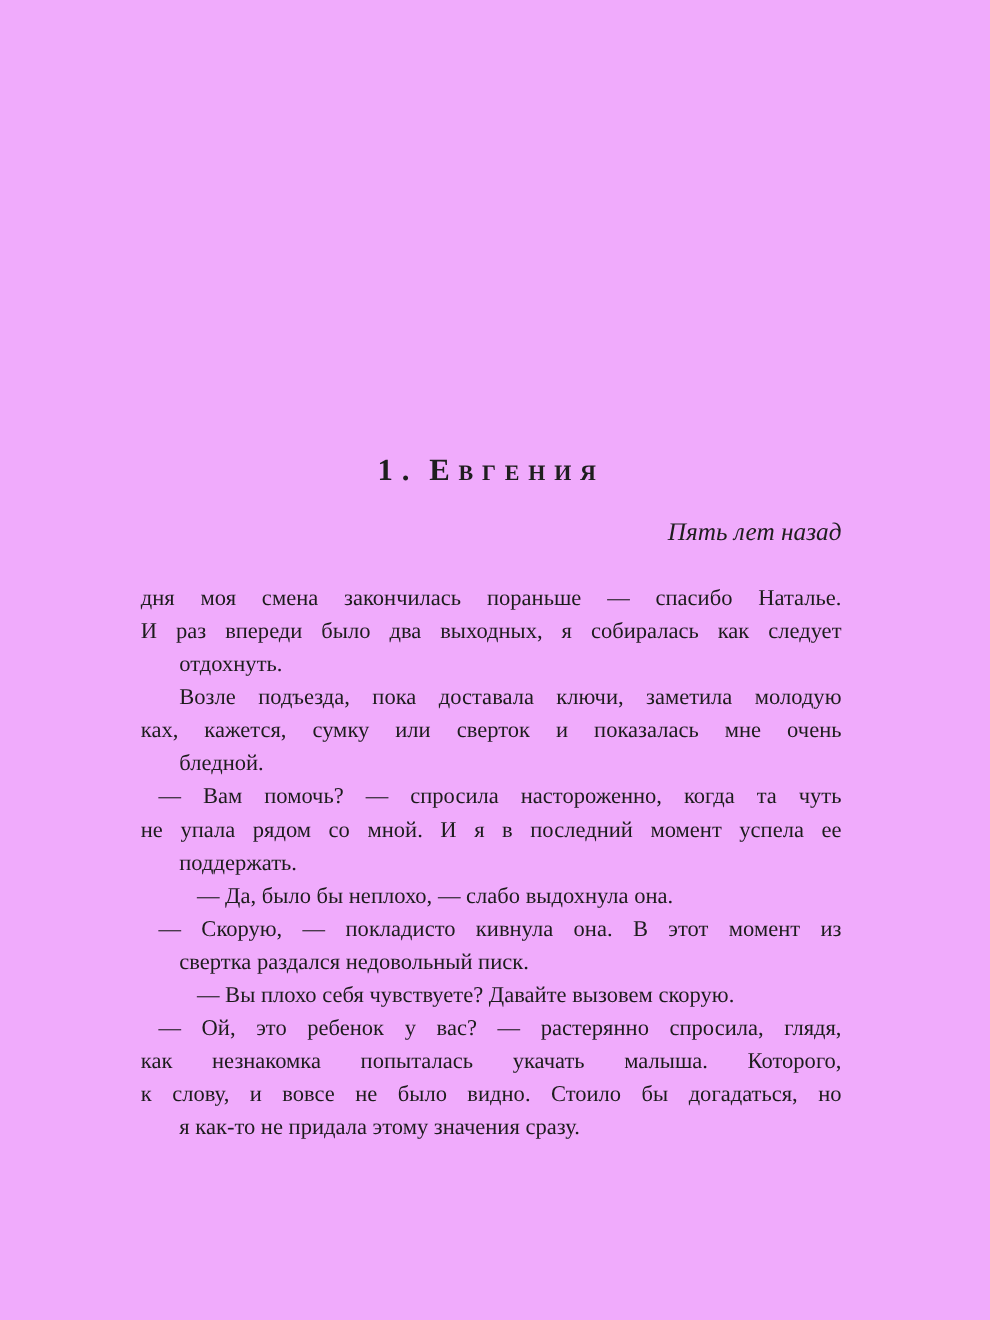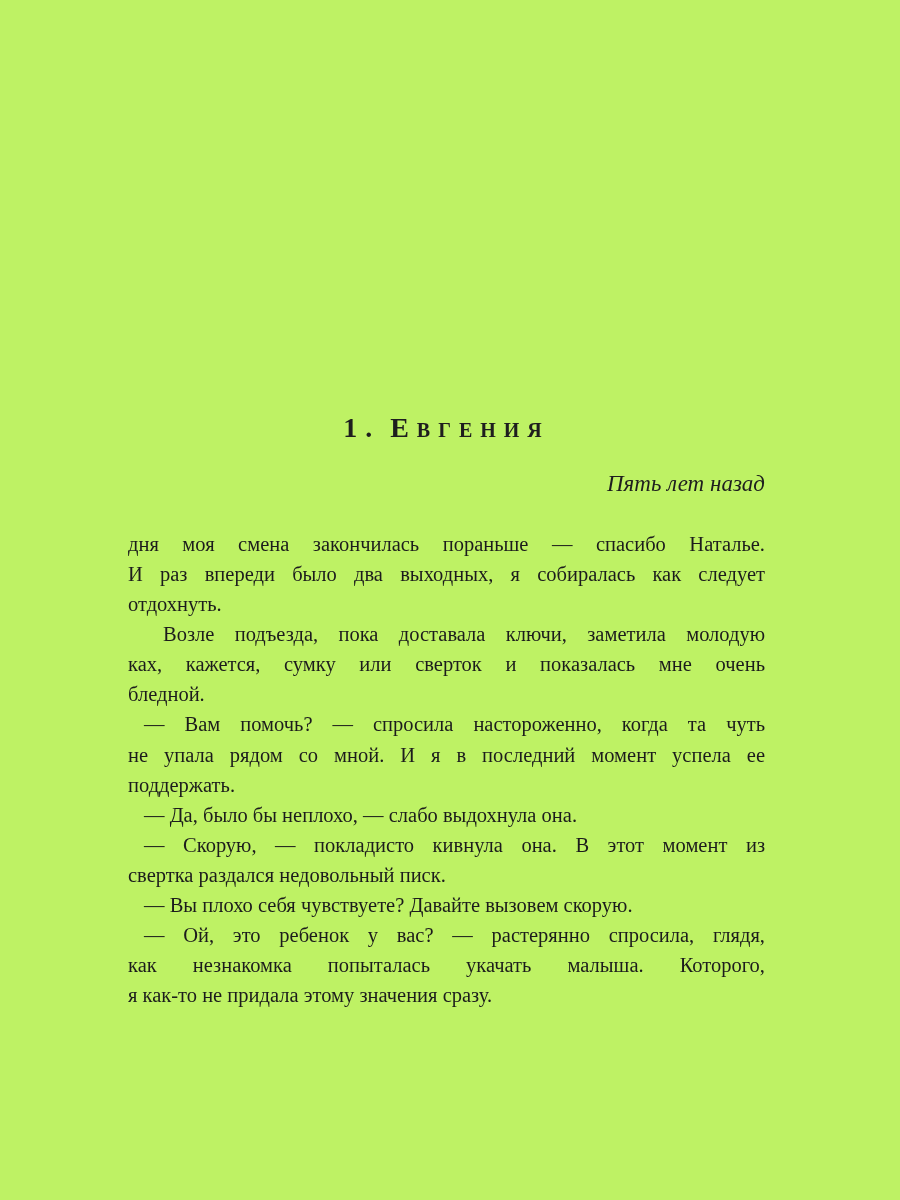--- a/index.html
+++ b/index.html
@@ -4,21 +4,21 @@
 <style>
   html, body {
     margin: 0;
     padding: 0;
     background: #ffffff;
   }
   .page {
     position: relative;
     width: 900px;
     height: 1200px;
-    background: #bef264;
+    background: #f0abfc;
     overflow: hidden;
     font-family: "Liberation Serif", "DejaVu Serif", serif;
     color: #222222;
   }
   .text-block {
     position: absolute;
     left: 128px;
     top: 410px;
     width: 637px;
   }
@@ -48,20 +48,21 @@
     font-size: 20.5px;
     line-height: 30.1px;
     color: #1c1c1c;
   }
   .line {
     text-align: justify;
     text-align-last: justify;
   }
   .line.last {
     text-align-last: left;
+    margin-left: 35px;
   }
   .p-narrative .line.first {
     text-indent: 35px;
   }
   .p-dialog .line.first {
     text-indent: 16px;
     font-family: Liberation Serif, serif;
   }
 </style>
 </head>
@@ -101,17 +102,18 @@
       <div class="line last">свертка раздался недовольный писк.</div>
     </div>
 
     <div class="para p-dialog">
       <div class="line first last">— Вы плохо себя чувствуете? Давайте вызовем скорую.</div>
     </div>
 
     <div class="para p-dialog">
       <div class="line first">— Ой, это ребенок у вас? — растерянно спросила, глядя,</div>
       <div class="line">как незнакомка попыталась укачать малыша. Которого,</div>
+      <div class="line">к слову, и вовсе не было видно. Стоило бы догадаться, но</div>
       <div class="line last">я как-то не придала этому значения сразу.</div>
     </div>
 
   </div>
 </div>
 
 </body></html>

